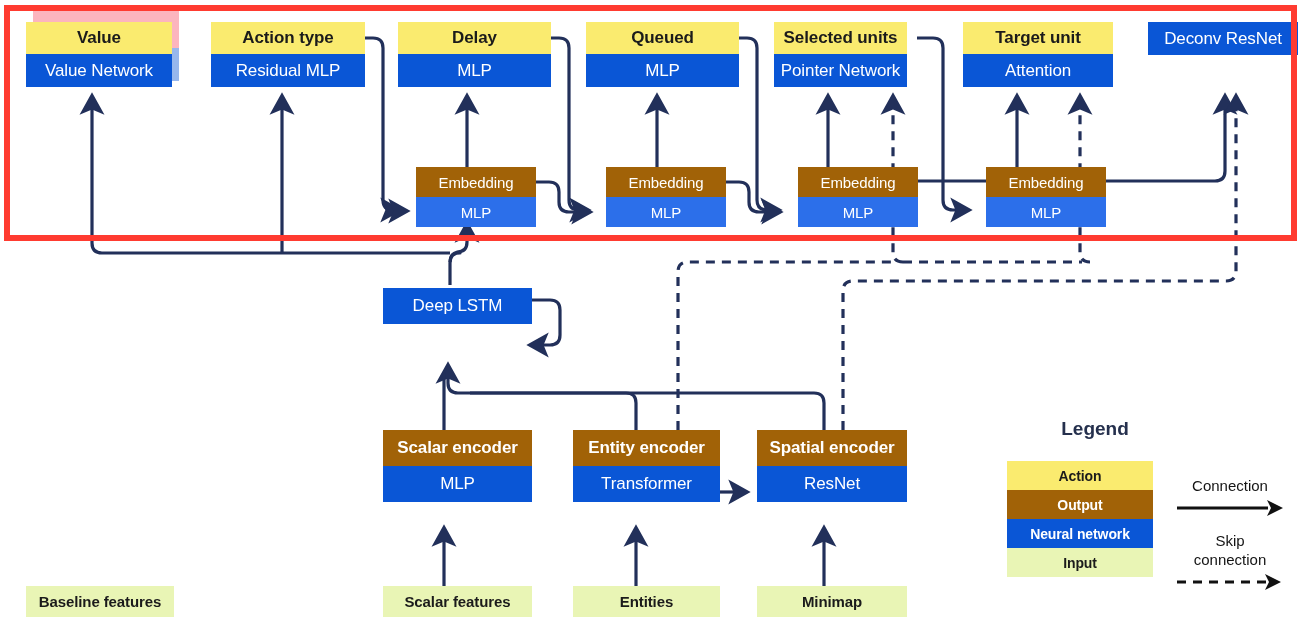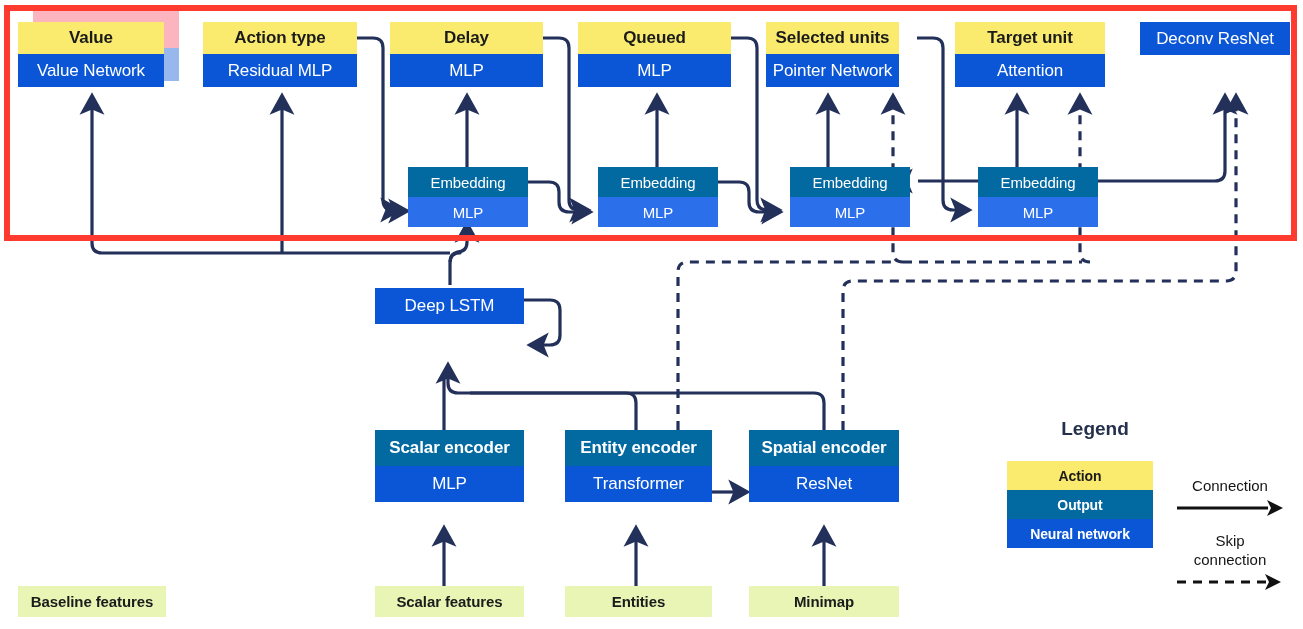--- a/index.html
+++ b/index.html
@@ -20,32 +20,33 @@
     width:1303px; height:629px;
     pointer-events:none;
   }
   
   .node{
     position:absolute;
     box-sizing:border-box;
     display:flex;
     flex-direction:column;
     z-index:3;
+    margin-left:8px;
   }
   .band{
     box-sizing:border-box;
     display:flex;
     align-items:center;
     justify-content:center;
     text-align:center;
     white-space:nowrap;
     letter-spacing:-0.1px;
   }
   .band.action   { background:#FAEB6F; color:#1b1b1b; }
-  .band.output   { background:#0369a1; color:#ffffff; }
+  .band.output   { background:#a16207; color:#ffffff; }
   .band.nn       { background:#0A56D6; color:#ffffff; }
   .band.nn-light { background:#2C6FEA; color:#ffffff; }
   .band.input    { background:#E9F5B5; color:#1b1b1b; }
 
   
   .row-top .band.action{ height:32px; font-size:17px; font-weight:600; }
   .row-top .band.nn    { height:33px; font-size:17px; font-weight:500; }
 
   
   .row-emb .band.output  { height:30px; font-size:15px; font-weight:500; }
@@ -266,20 +267,21 @@
 
   <div id="red-box"></div>
 
   <div id="legend">
     <div id="legend-title">Legend</div>
 
     <div id="legend-stack">
       <div class="band action">Action</div>
       <div class="band output">Output</div>
       <div class="band nn">Neural network</div>
+      <div class="band input">Input</div>
     </div>
 
     <div id="legend-right">
       <div class="leg-lbl">Connection</div>
       <svg class="leg-arrow" width="110" height="26" viewBox="0 0 110 26" xmlns="http://www.w3.org/2000/svg">
         <line x1="2" y1="13" x2="93" y2="13" stroke="#111111" stroke-width="3"></line>
         <path d="M92,5 L108,13 L92,21 L96,13 Z" fill="#111111"></path>
       </svg>
 
       <div class="leg-lbl" style="margin-top:10px;">Skip</div>

